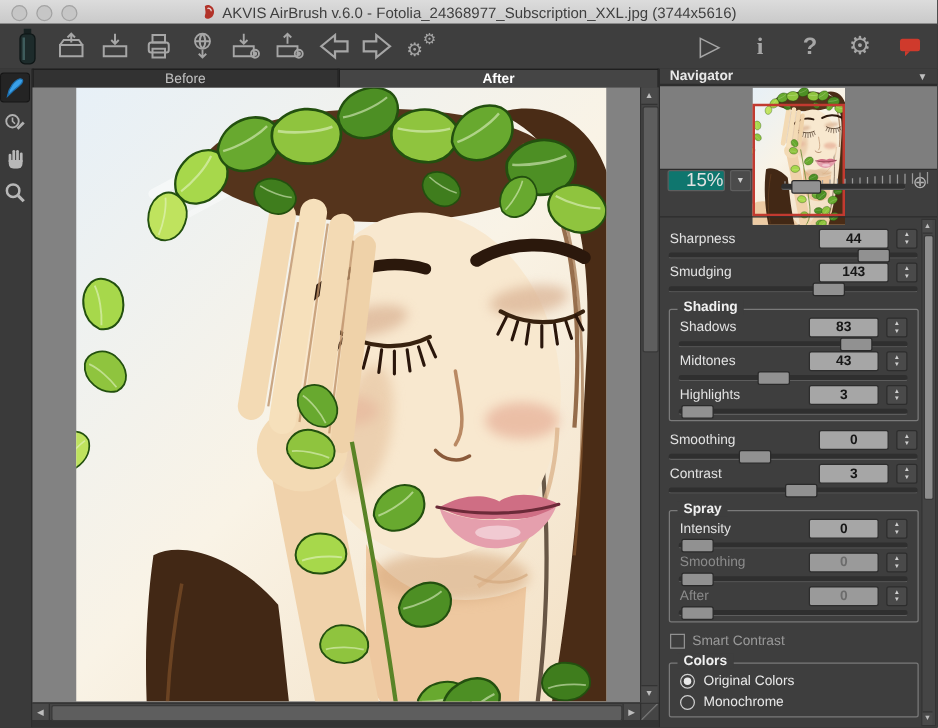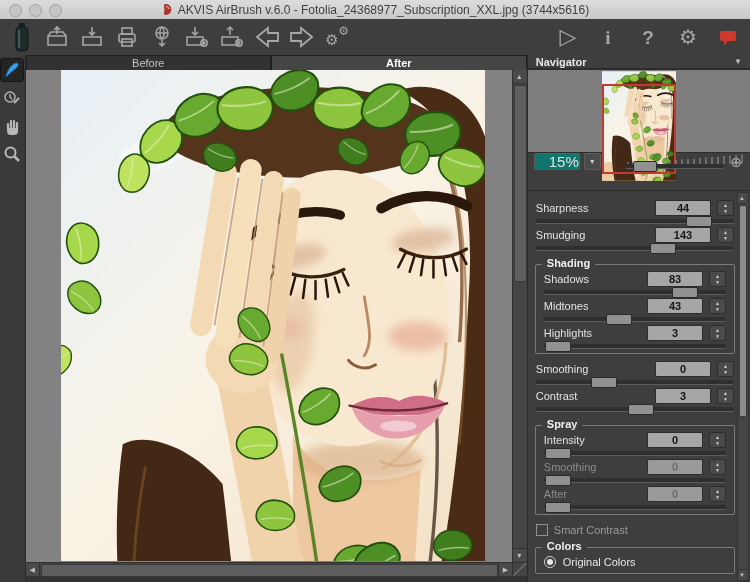--- a/index.html
+++ b/index.html
@@ -588,20 +588,24 @@
           <span class="cbox"></span>
           <span class="cblabel">Smart Contrast</span>
         </div>
 
         <div class="group" style="margin-top:9px;text-align:right;">
           <span class="gtitle">Colors</span>
           <div class="radiorow">
             <span class="radio sel"></span>
             <span class="radiolabel">Original Colors</span>
           </div>
+          <div class="radiorow">
+            <span class="radio"></span>
+            <span class="radiolabel">Monochrome</span>
+          </div>
         </div>
 
         <div class="pscroll">
           <div class="psbtn top">
               <span>▲</span>
             </div>
           <div class="psthumb"></div>
           <div class="psbtn bot">
               <span>▼</span>
             </div>

